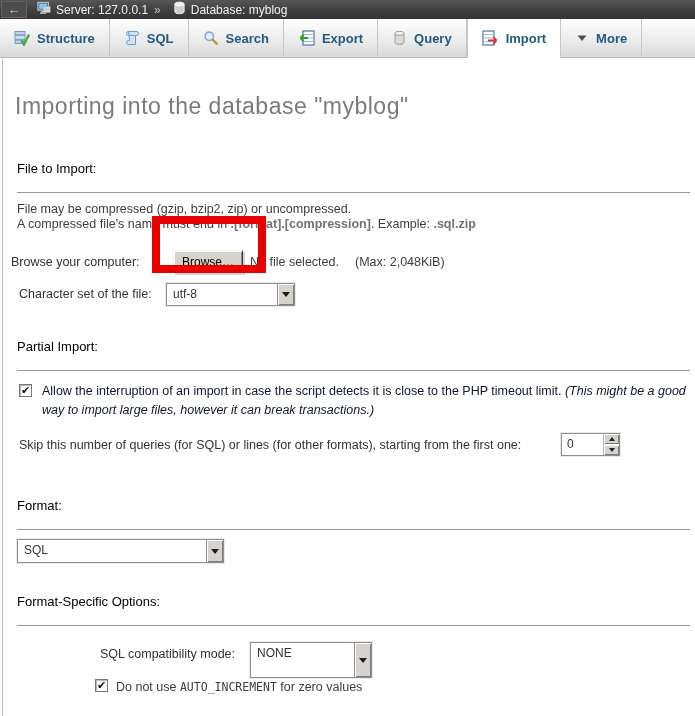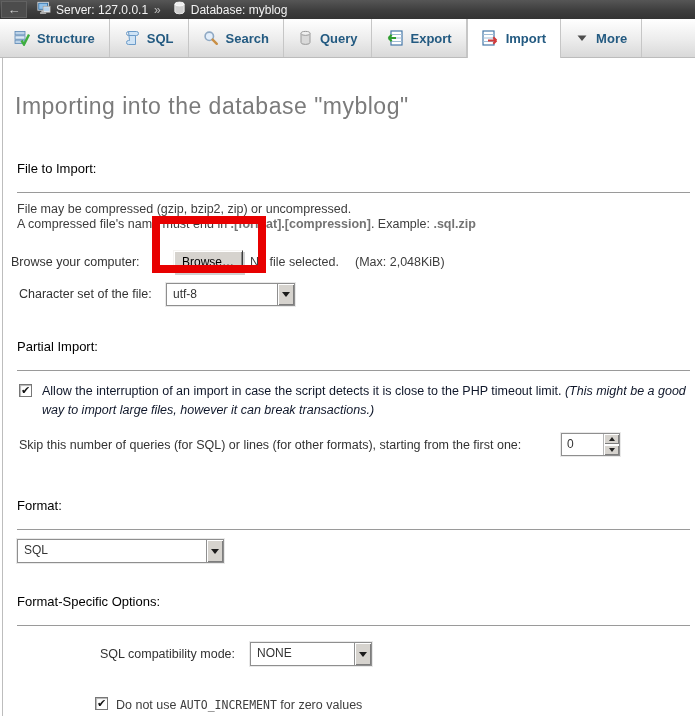--- a/index.html
+++ b/index.html
@@ -139,22 +139,22 @@
   .spin-down::after {
     content:""; width:0; height:0;
     border-left:3px solid transparent; border-right:3px solid transparent;
     border-top:4px solid #222;
   }
   
   .format-select { margin:9px 0 0 14px; width:207px; height:24px; }
   
   .compat-row { position:relative; height:24px; margin-top:16px; }
   .compat-row .lbl { position:absolute; left:97px; top:5px; }
-  .compat-select { position:absolute; left:247px; top:0; width:122px; height:24px; }
-  .autoinc-row { position:relative; height:18px; margin-top:30px; }
+  .compat-select { position:absolute; left:247px; top:0; width:122px; height:36px; }
+  .autoinc-row { position:relative; height:18px; margin-top:12px; }
   .autoinc-row .checkbox { position:absolute; left:92px; top:1px; }
   .autoinc-row .lbl { position:absolute; left:113px; top:2px; color:#3d3d3d; }
   .mono { font-family:"DejaVu Sans Mono","Liberation Mono",monospace; font-size:11.5px; }
   
   .go-btn {
     margin:30px 0 0 30px; padding:4px 15px 7px 15px;
     font-size:13px; font-weight:bold; color:#111;
     background:linear-gradient(180deg,#fefefe 0%,#e9e9e9 60%,#d5d5d5 100%);
     border:1px solid #a8a8a8; border-radius:12px; cursor:pointer;
     font-family:"Liberation Sans",sans-serif;
@@ -219,38 +219,38 @@
     <span>
       <svg width="16" height="16" viewBox="0 0 16 16">
         <circle cx="6.3" cy="6.3" r="4.2" fill="#e3eefa" stroke="#8fa9c4" stroke-width="1.6"></circle>
         <line x1="9.6" y1="9.6" x2="13.8" y2="13.8" stroke="#c98f45" stroke-width="2.4" stroke-linecap="round"></line>
       </svg>
     </span>
     <span>Search</span>
   </div>
   <div class="tab">
     <span>
-      <svg width="15" height="16" viewBox="0 0 14 16">
-        <path d="M2.5 3.4 v9 a4.5 2 0 0 0 9 0 v-9" fill="#dadada" stroke="#9a9a9a" stroke-width="1"></path>
-        <ellipse cx="7" cy="3.4" rx="4.5" ry="2" fill="#f0f0f0" stroke="#9a9a9a" stroke-width="1"></ellipse>
-      </svg>
-    </span>
-    <span>Query</span>
-  </div>
-  <div class="tab">
-    <span>
       <svg width="17" height="16" viewBox="0 0 17 16">
         <rect x="5" y="1" width="11" height="14" fill="#ffffff" stroke="#4779a8" stroke-width="1.2"></rect>
         <line x1="5" y1="4.5" x2="16" y2="4.5" stroke="#9fbcd6" stroke-width="1"></line>
         <line x1="5" y1="8" x2="16" y2="8" stroke="#9fbcd6" stroke-width="1"></line>
         <line x1="5" y1="11.5" x2="16" y2="11.5" stroke="#9fbcd6" stroke-width="1"></line>
         <path d="M10 8 H2.5 M2.5 8 l3.2 -3.2 M2.5 8 l3.2 3.2" stroke="#2f9e2f" stroke-width="2" fill="none"></path>
       </svg>
     </span>
     <span>Export</span>
+  </div>
+  <div class="tab">
+    <span>
+      <svg width="15" height="16" viewBox="0 0 14 16">
+        <path d="M2.5 3.4 v9 a4.5 2 0 0 0 9 0 v-9" fill="#dadada" stroke="#9a9a9a" stroke-width="1"></path>
+        <ellipse cx="7" cy="3.4" rx="4.5" ry="2" fill="#f0f0f0" stroke="#9a9a9a" stroke-width="1"></ellipse>
+      </svg>
+    </span>
+    <span>Query</span>
   </div>
   <div class="tab active">
     <span>
       <svg width="17" height="16" viewBox="0 0 17 16">
         <rect x="1" y="1" width="11" height="14" fill="#ffffff" stroke="#4779a8" stroke-width="1.2"></rect>
         <line x1="1" y1="4.5" x2="12" y2="4.5" stroke="#9fbcd6" stroke-width="1"></line>
         <line x1="1" y1="8" x2="12" y2="8" stroke="#9fbcd6" stroke-width="1"></line>
         <line x1="1" y1="11.5" x2="12" y2="11.5" stroke="#9fbcd6" stroke-width="1"></line>
         <path d="M6 10.5 H14.5 M14.5 10.5 l-3.2 -3.2 M14.5 10.5 l-3.2 3.2" stroke="#d23a3a" stroke-width="2" fill="none"></path>
       </svg>

